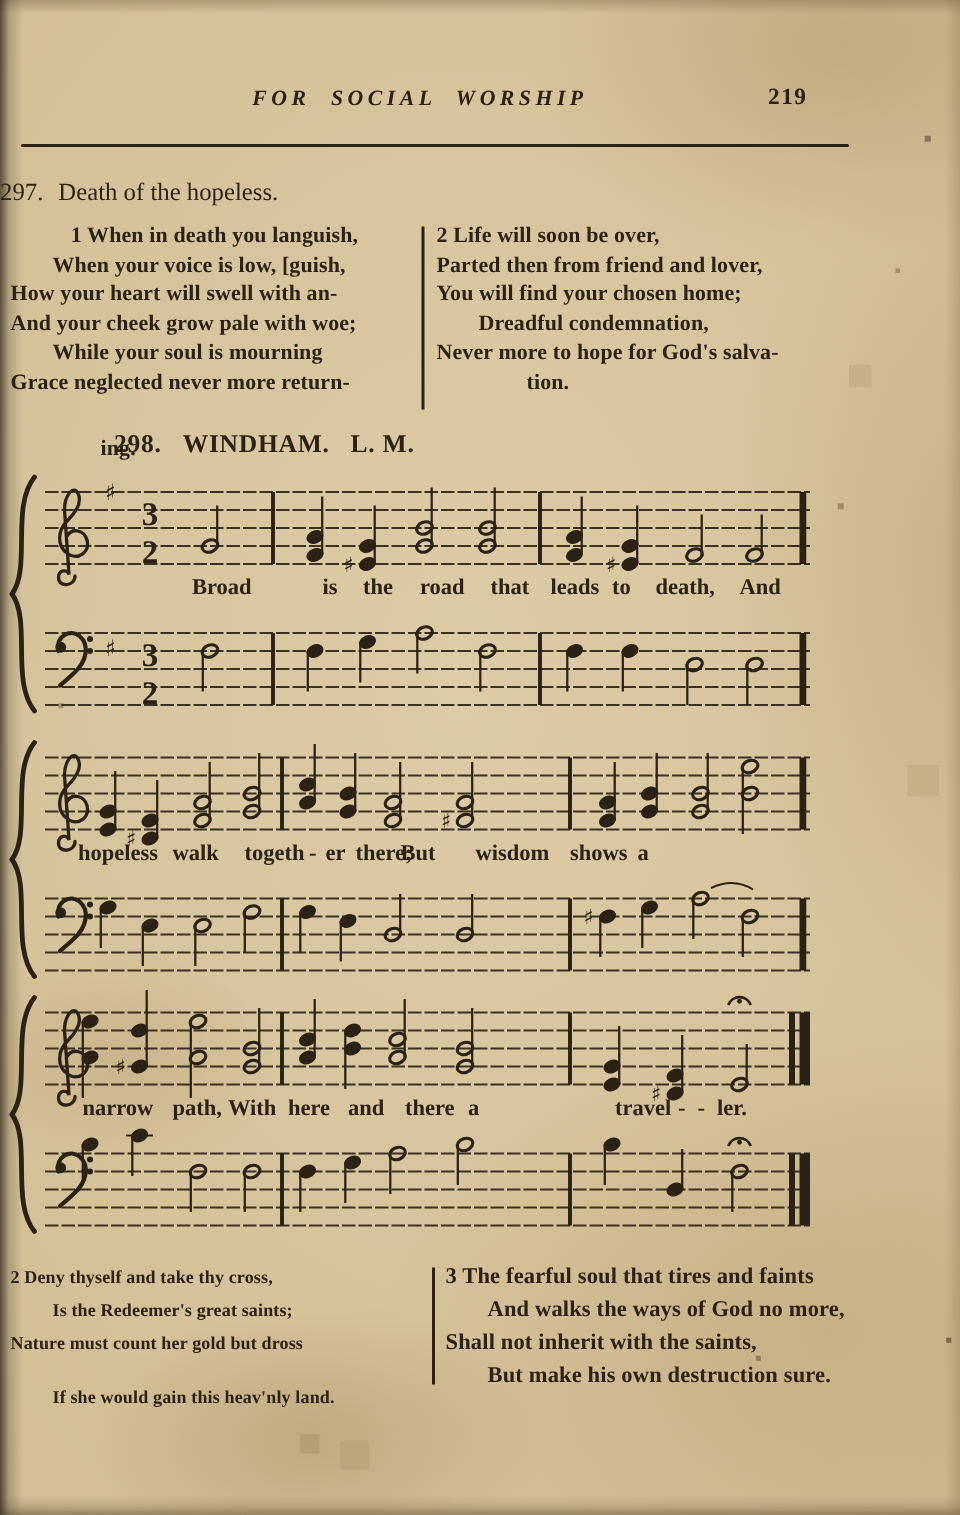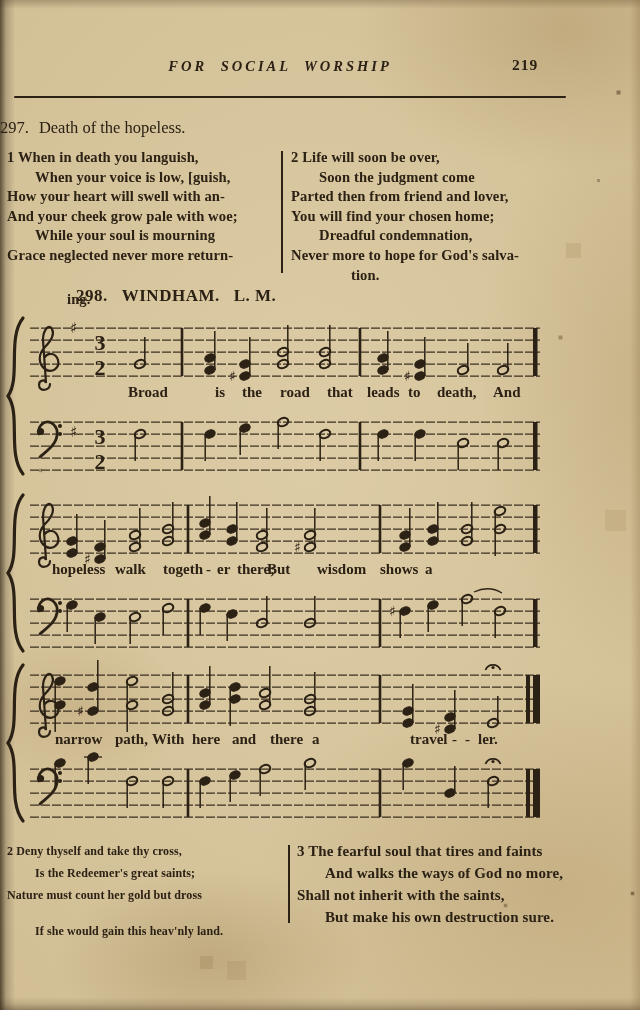--- a/index.html
+++ b/index.html
@@ -60,32 +60,31 @@
 
   <div class="abs" id="running-head">FOR SOCIAL WORSHIP</div>
   <div class="abs" id="page-num">219</div>
   <div class="abs" id="head-rule"></div>
 
   <div class="abs" id="h297">
     <span class="num">297.</span><span>Death of the hopeless.</span>
   </div>
 
   <div class="abs verse-col" id="v297-1">
-      <div style="padding-left: 0px;">1 When in death you languish,</div>
+      <div style="padding-left: 0px; text-align: center;">1 When in death you languish,</div>
       <div style="padding-left: 28px;">When your voice is low, [guish,</div>
       <div style="padding-left: 0px;">How your heart will swell with an-</div>
       <div style="padding-left: 0px;">And your cheek grow pale with woe;</div>
       <div style="padding-left: 28px;">While your soul is mourning</div>
       <div style="padding-left: 0px;">Grace neglected never more return-</div>
       <div style="padding-left: 60px; margin-top: 24px;">ing.</div>
     </div>
   <div class="abs" id="div297"></div>
   <div class="abs verse-col" id="v297-2">
       <div style="padding-left: 0px;">2 Life will soon be over,</div>
-      <div style="padding-left: 28px;">Soon the judgment come</div>
       <div style="padding-left: 0px;">Parted then from friend and lover,</div>
       <div style="padding-left: 0px;">You will find your chosen home;</div>
       <div style="padding-left: 28px;">Dreadful condemnation,</div>
       <div style="padding-left: 0px;">Never more to hope for God's salva-</div>
       <div style="padding-left: 60px;">tion.</div>
     </div>
 
   <div class="abs" id="h298">
     <span>298.</span><span>WINDHAM.</span><span>L. M.</span>
   </div>

